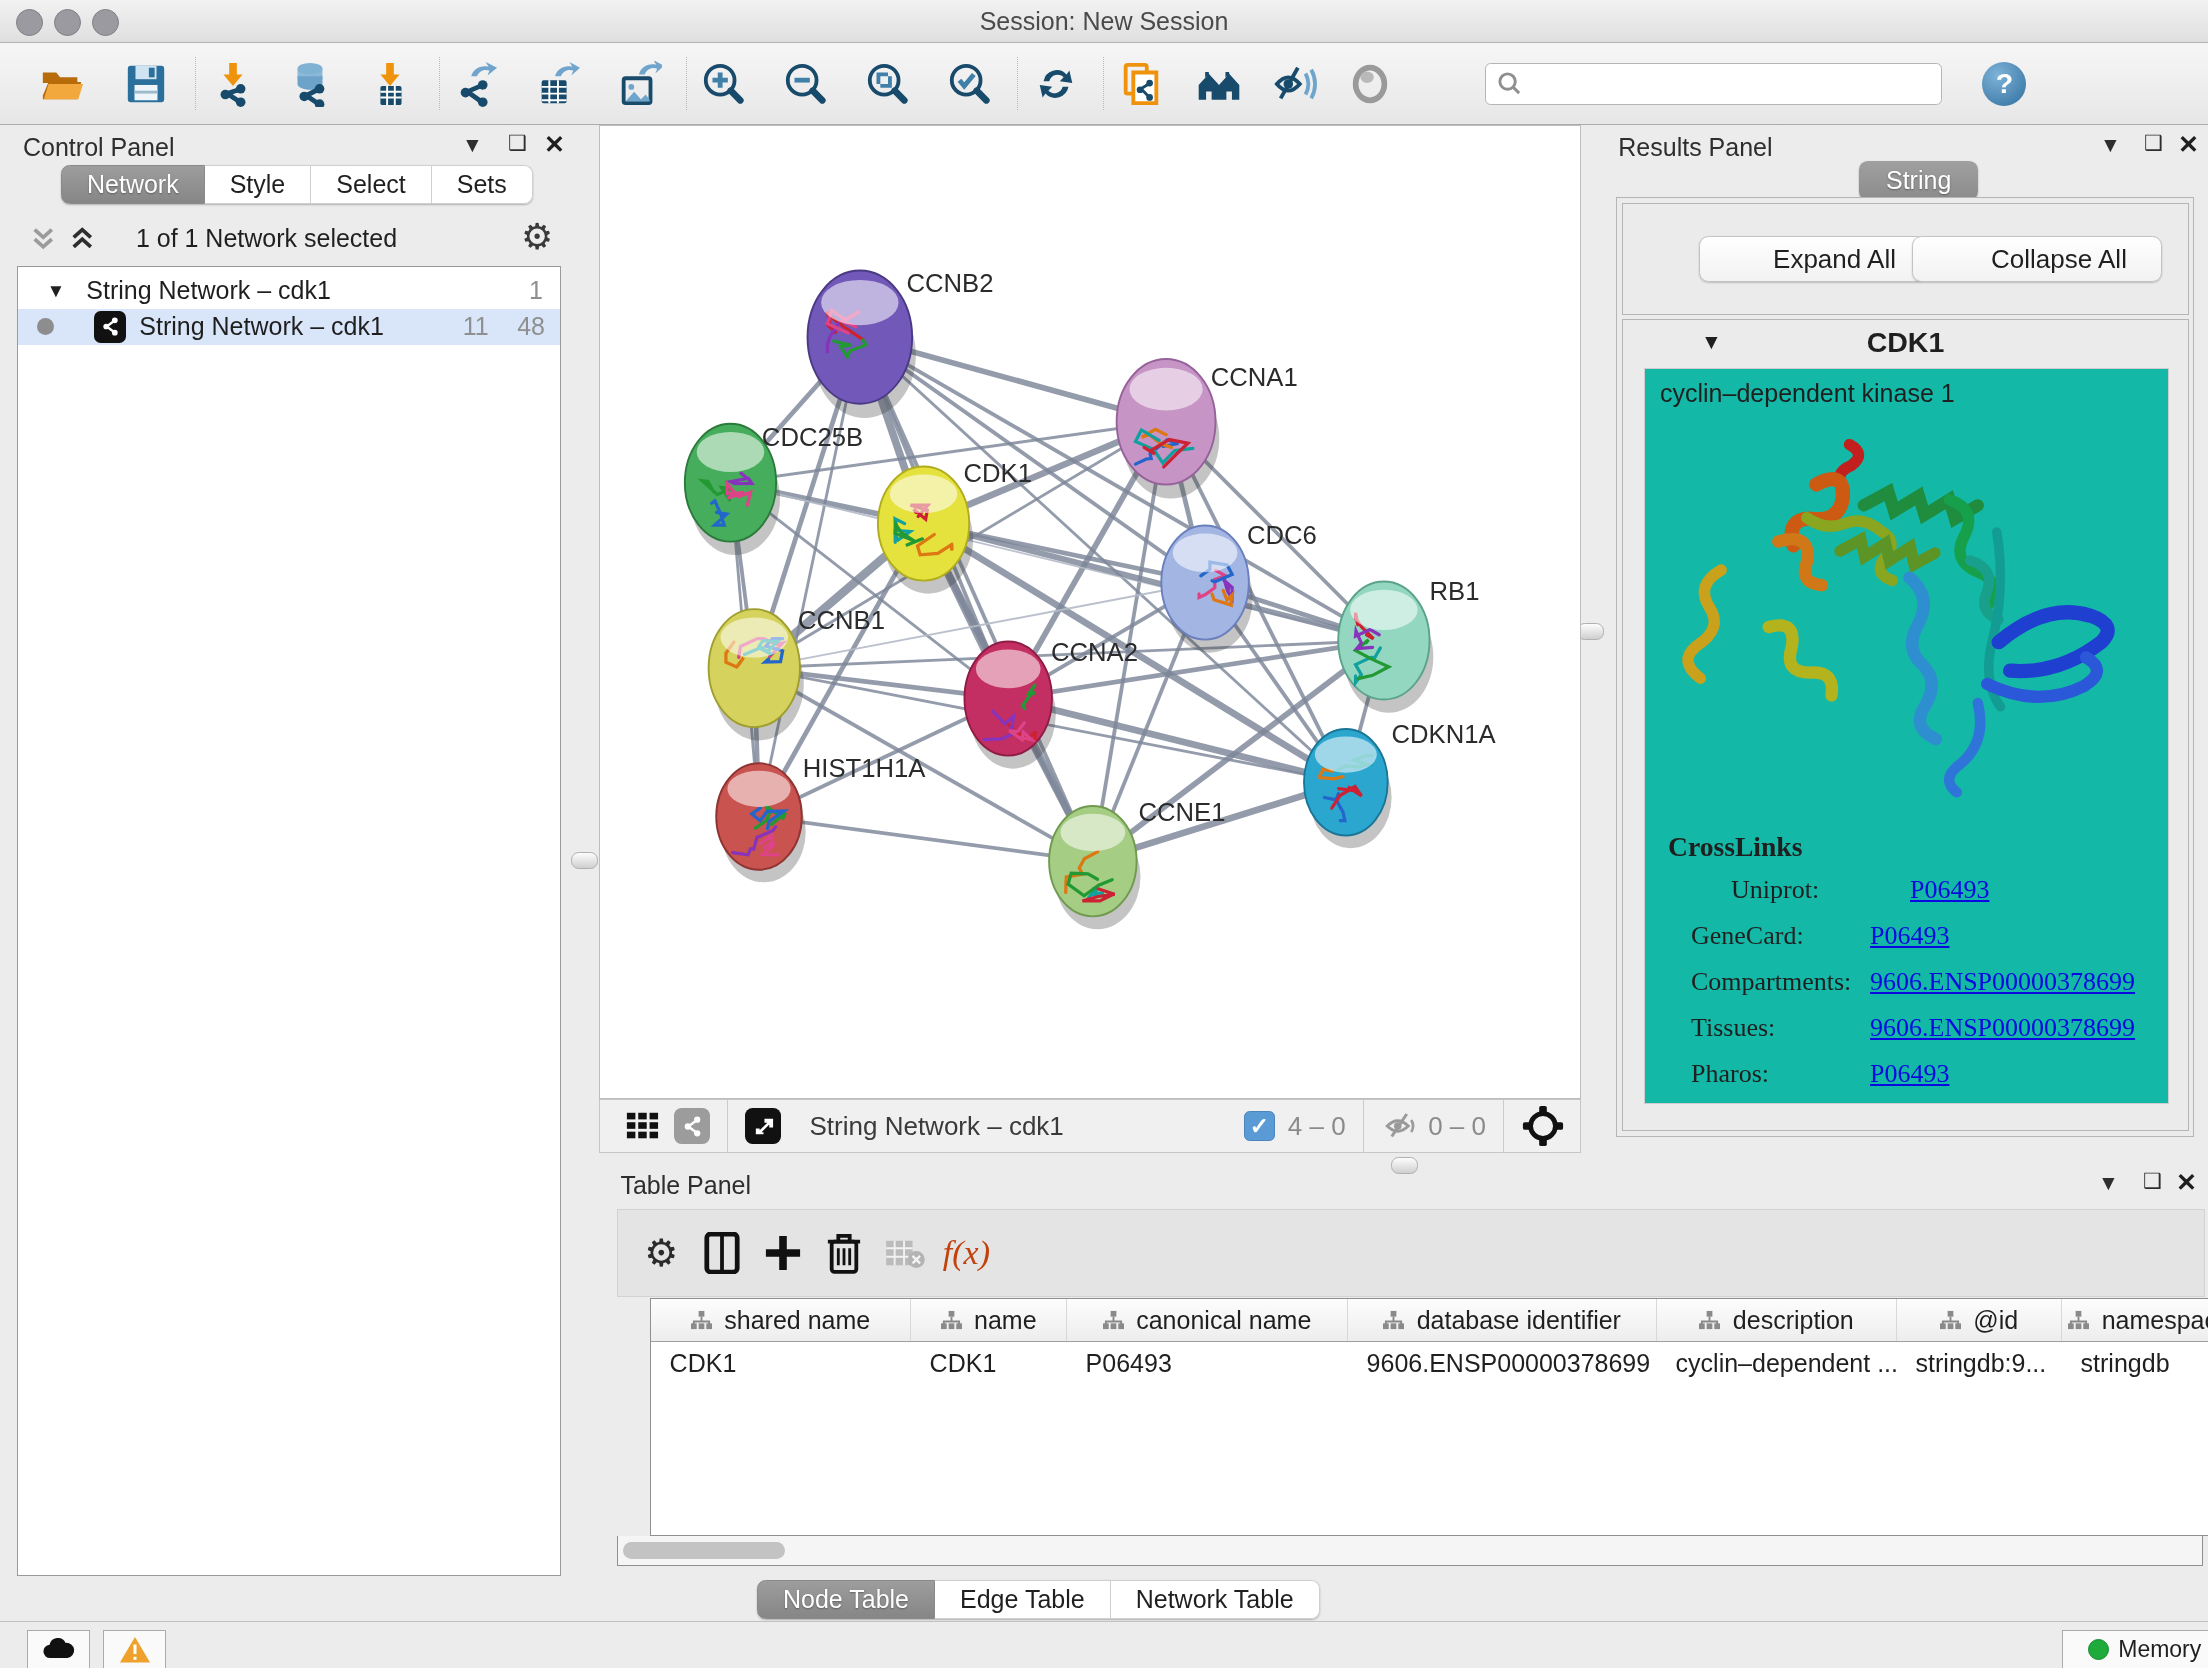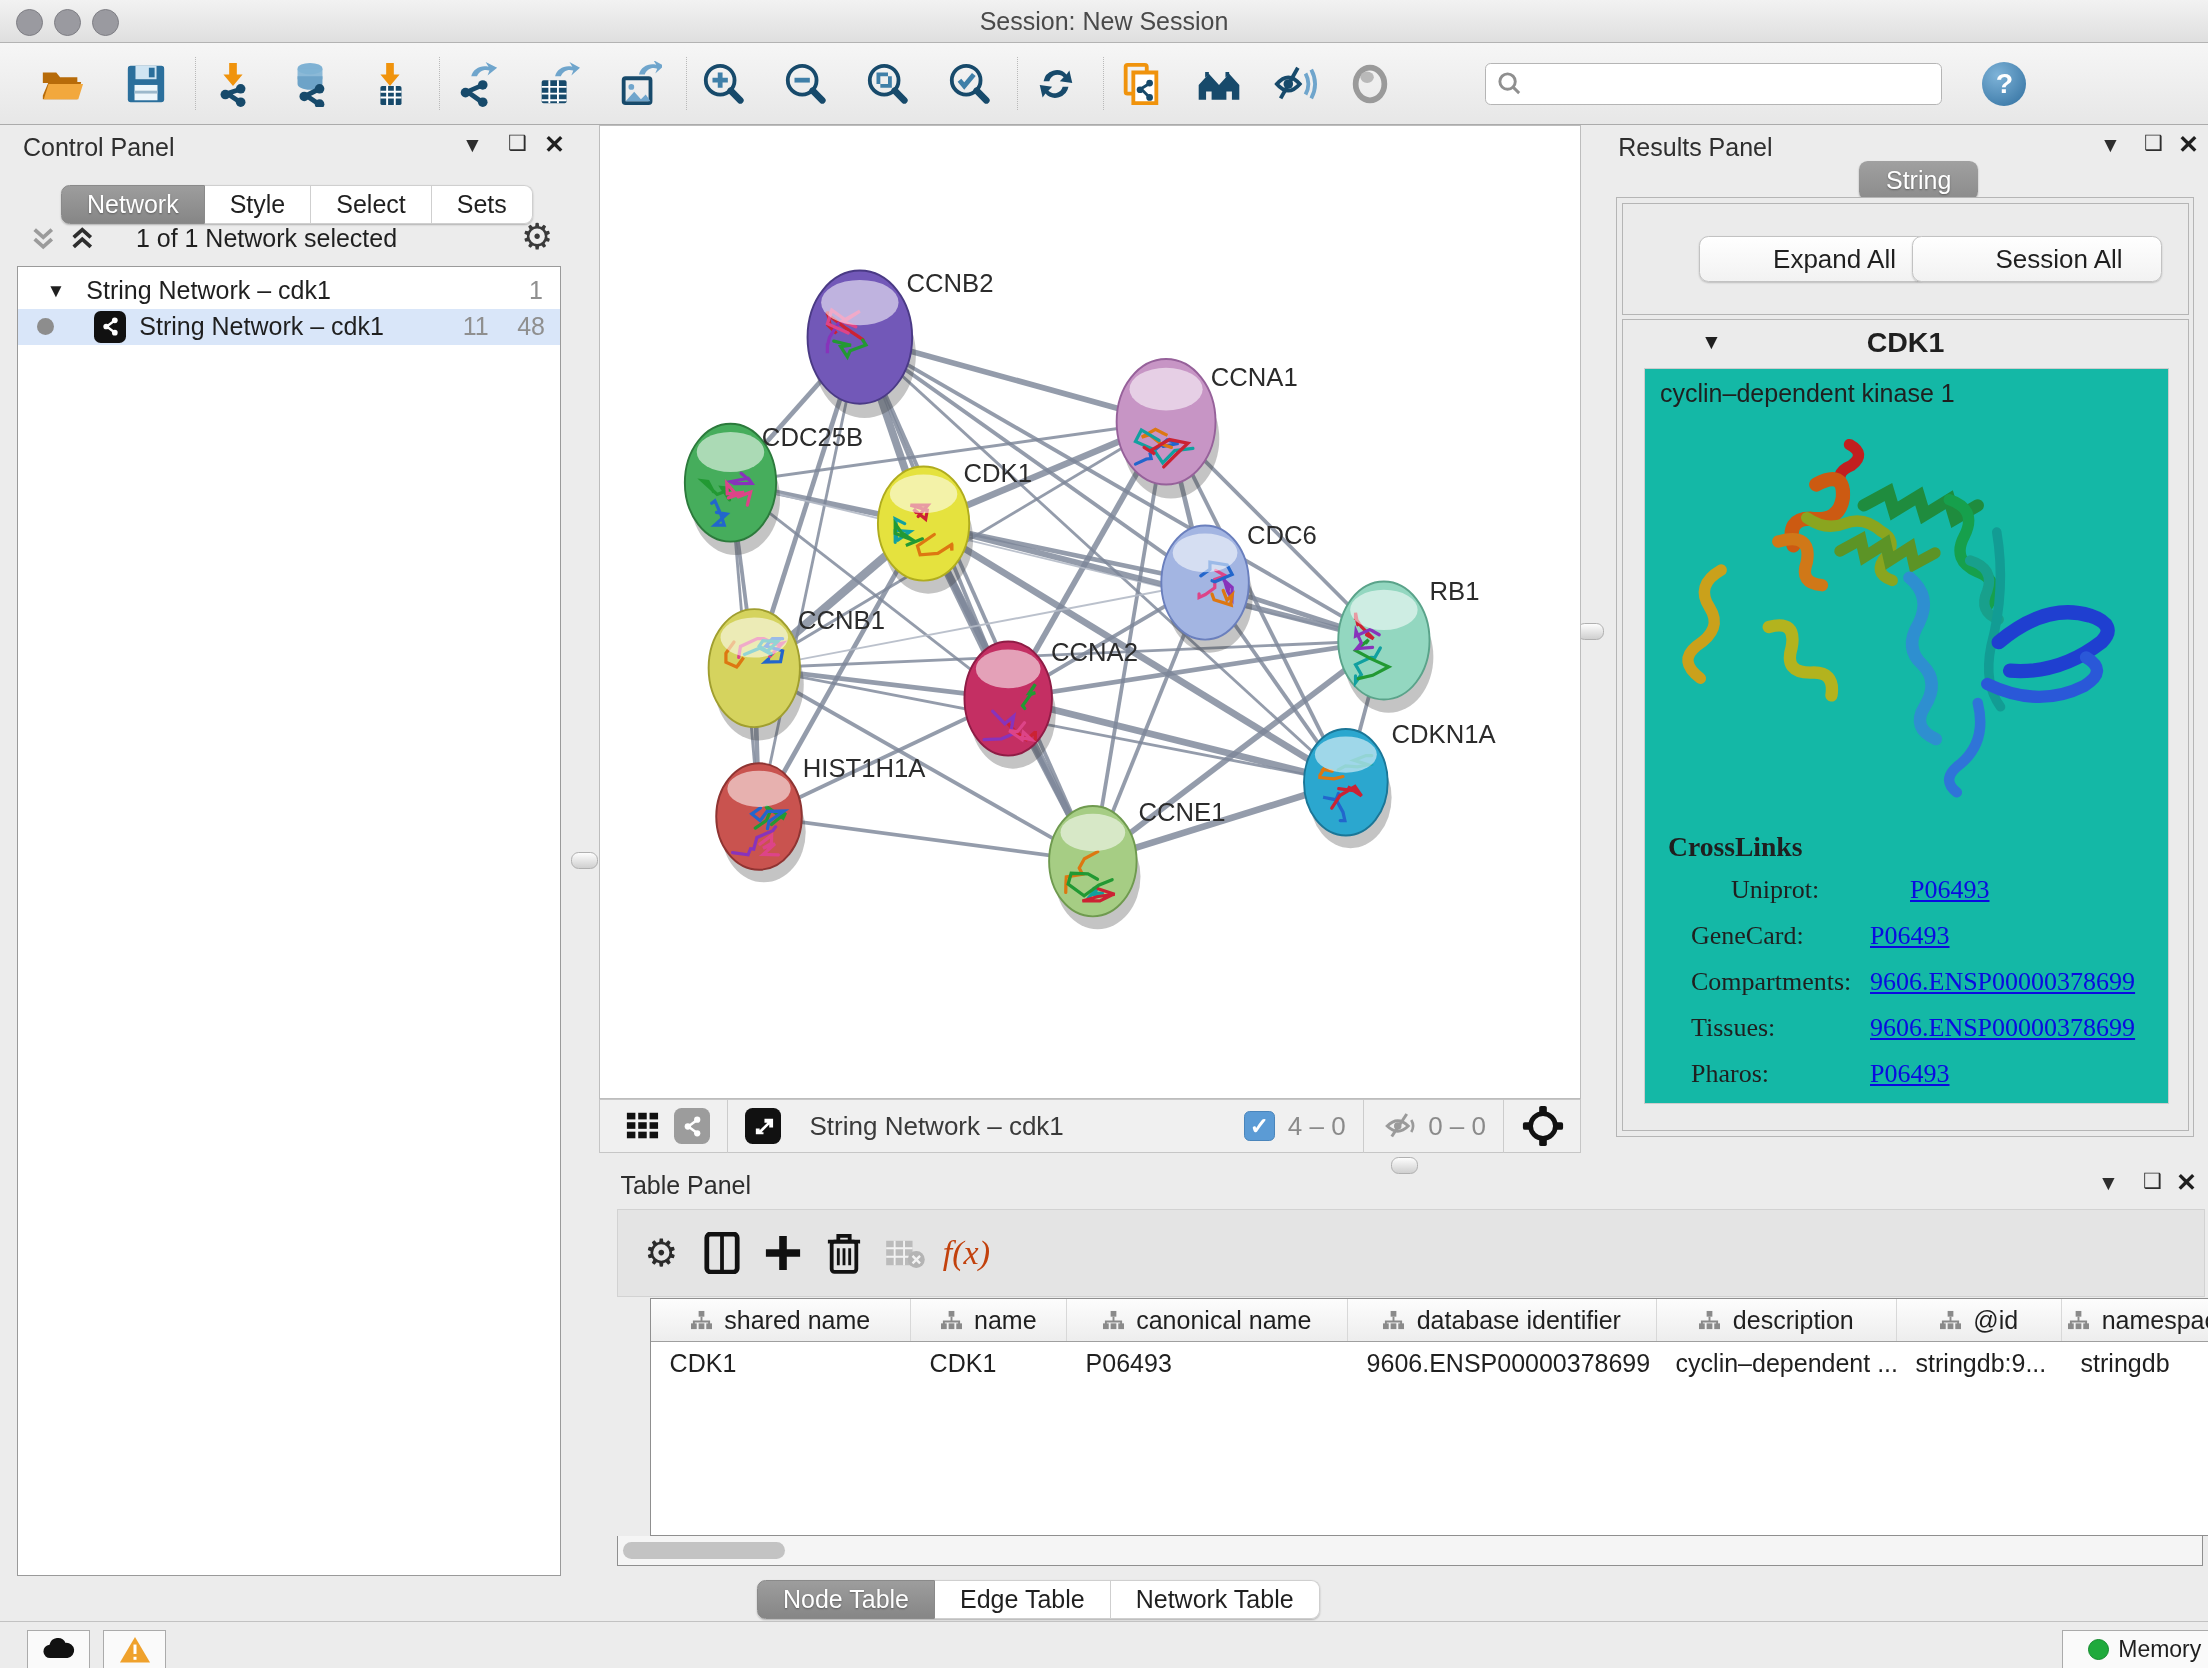--- a/index.html
+++ b/index.html
@@ -269,21 +269,21 @@
   </div>
   <div id="help-btn" style="margin-left:40px;">?</div>
 </div>
 
 <div class="abs" style="left:0;top:125px;width:578px;height:1496px;">
   <div class="abs panel-title" style="left:23px;top:7.6px;">Control Panel</div>
   <div class="abs panel-ctrl" style="left:462px;top:7.6px;">▼</div>
   <div class="abs panel-ctrl" style="left:508px;top:5.7px;">❑</div>
   <div class="abs closex" style="left:544px;top:4.8px;">✕</div>
 
-  <div class="abs seg-group" id="cp-tabs" style="left:61px;top:60px;">
+  <div class="abs seg-group" id="cp-tabs" style="left:61px;top:40px;">
       <div class="seg sel">Network</div>
       <div class="seg">Style</div>
       <div class="seg">Select</div>
       <div class="seg">Sets</div>
     </div>
 
   <div class="abs" style="left:28.5px;top:99px;">
     <svg width="28.5" height="28.5" viewBox="0 0 30 30">
         <path d="M6 6 l9 8 9-8 M6 16 l9 8 9-8" stroke="#9b9b9b" stroke-width="4" fill="none"></path>
       </svg>
@@ -574,21 +574,21 @@
   <div class="abs panel-ctrl" style="left:495px;top:7.6px;">▼</div>
   <div class="abs panel-ctrl" style="left:539px;top:5.7px;">❑</div>
   <div class="abs closex" style="left:573px;top:4.8px;">✕</div>
 
   <div class="abs" id="string-tab" style="left:254px;top:36px;">String</div>
 
   <div class="abs box" style="left:11.4px;top:72px;width:576px;height:938px;"></div>
 
   <div class="abs box" style="left:17px;top:78px;width:565px;height:110px;">
     <div class="btn abs" style="left:76px;top:32px;width:181px;height:44px;">Expand All</div>
-    <div class="btn abs" style="left:289px;top:32px;width:204px;height:44px;">Session All</div>
+    <div class="btn abs" style="left:289px;top:32px;width:204px;height:44px;">Collapse All</div>
   </div>
 
   <div class="abs box" style="left:17px;top:194px;width:565px;height:810px;">
     <div class="abs" style="left:78px;top:9.5px;font-size:21px;">▼</div>
     <div class="abs" id="cdk1-title" style="left:0;top:5.7px;width:100%;text-align:center;">CDK1</div>
     <div class="abs" id="cdk1-desc-box" style="left:21px;top:48px;width:523px;height:734px;">
       <div class="abs" style="left:15px;top:9.5px;font-size:25px;">cyclin–dependent kinase 1</div>
 
       <svg class="abs" style="left:19px;top:49px;" width="485" height="399" viewBox="0 0 510 420">
         <g fill="none" stroke-linecap="round">

